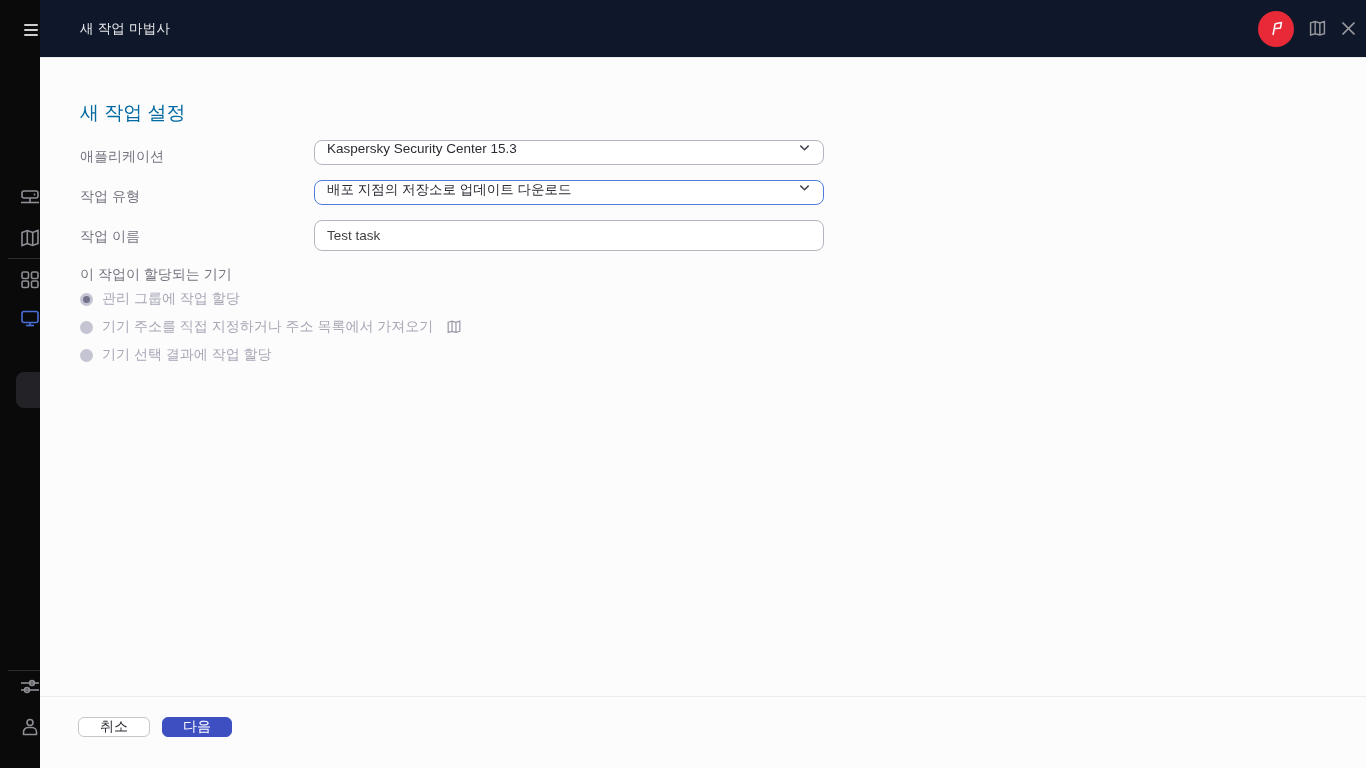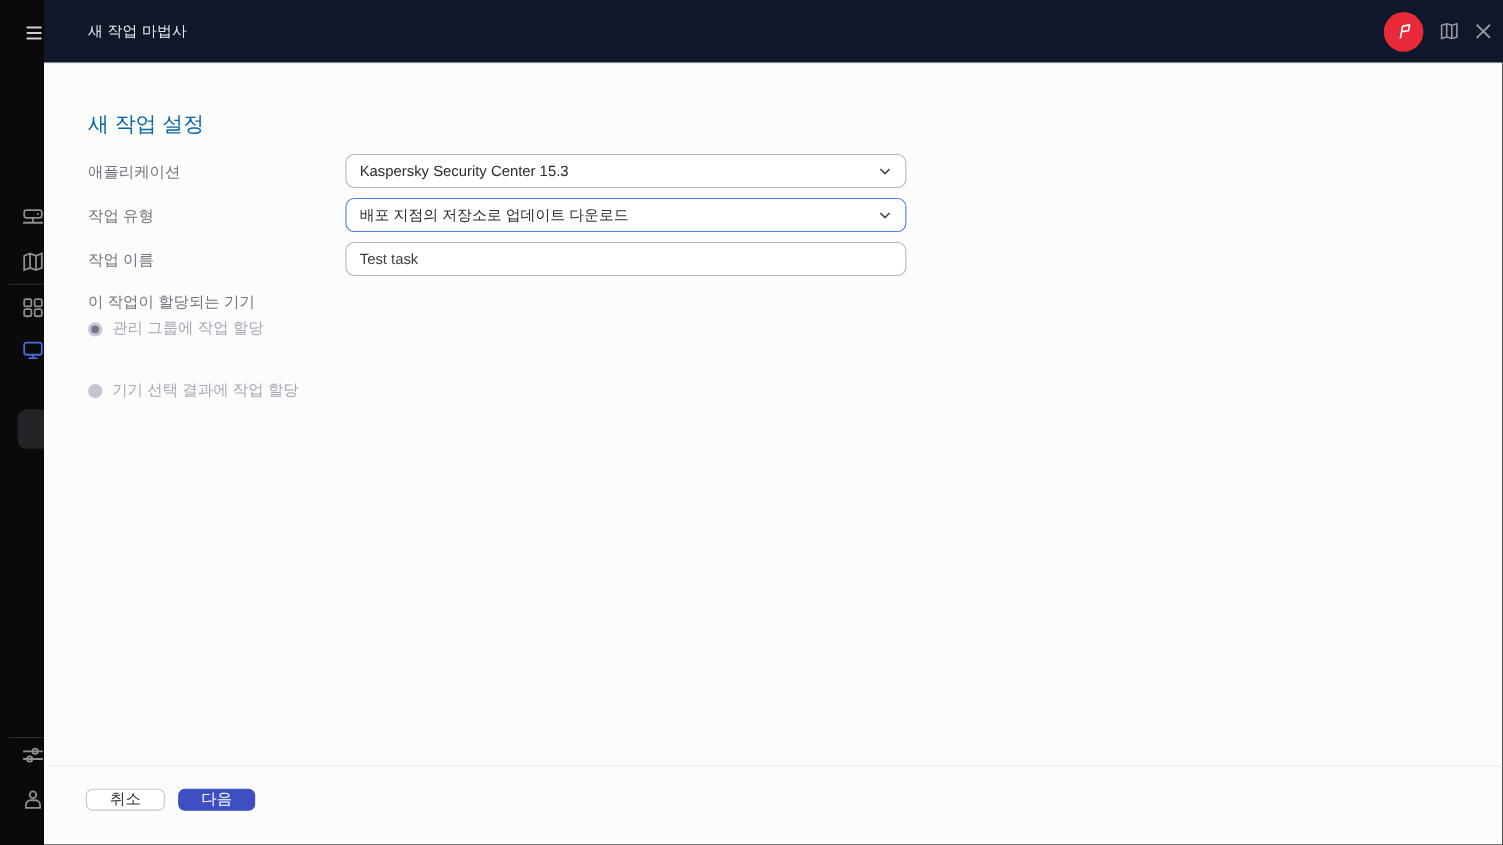--- a/index.html
+++ b/index.html
@@ -19,21 +19,21 @@
   .wiz-header { position:absolute; left:40px; top:0; width:1326px; height:57px; background:#0f172a; display:flex; align-items:center; z-index:2; }
   .wiz-title { margin-left:40px; color:#e9e9ec; font-size:13.5px; letter-spacing:.2px; }
   .header-actions { position:absolute; right:10px; top:0; height:57px; display:flex; align-items:center; gap:14px; }
   .hbtn { background:none; border:none; cursor:pointer; display:flex; align-items:center; justify-content:center; padding:0; }
   .badge-red { width:36px; height:36px; border-radius:50%; background:#e82a38; display:flex; align-items:center; justify-content:center; }
 
   
   .dialog { position:absolute; left:40px; top:57px; width:1326px; height:711px; background:#fcfcfd; border-top:1px solid #ebebee; z-index:2; }
   .dlg-title { position:absolute; left:40px; top:42px; font-size:19px; font-weight:400; color:#0369a1; }
   .f-label { position:absolute; left:40px; font-size:14px; color:#73737f; }
-  .field { position:absolute; left:274px; width:510px; height:31px; border:1px solid #b5b5bf; border-radius:8px; background:#fff; display:flex; align-items:center; padding:0 12px; font-size:13.5px; color:#2b2b34; cursor:pointer; }
+  .field { position:absolute; left:274px; width:510px; height:25px; border:1px solid #b5b5bf; border-radius:8px; background:#fff; display:flex; padding:0 12px; font-size:13.5px; color:#2b2b34; cursor:pointer; }
   .field.focused { border:1.5px solid #4f7de2; }
   .field .val { flex:1; white-space:nowrap; overflow:hidden; }
   .txt-input { position:absolute; left:274px; width:510px; height:31px; border:1px solid #b5b5bf; border-radius:8px; background:#fff; padding:0 12px; font-size:13.5px; color:#404040; font-family:inherit; outline:none; }
 
   .section-label { position:absolute; left:40px; top:208px; font-size:14px; color:#73737f; }
   .radio-row { position:absolute; left:40px; display:flex; align-items:center; gap:9px; height:20px; }
   .radio-dot { width:13px; height:13px; border-radius:50%; background:#c4c4d2; position:relative; flex:none; }
   .radio-dot.sel::after { content:""; position:absolute; left:3px; top:3px; width:7px; height:7px; border-radius:50%; background:#73738c; }
   .radio-label { font-size:14px; color:#a7a7b6; white-space:nowrap; }
 
@@ -154,20 +154,29 @@
     <div class="f-label" style="top:170px">작업 이름</div>
     <input class="txt-input" style="top: 162px;" type="text" value="Test task">
 
     <div class="section-label">이 작업이 할당되는 기기</div>
 
     <div class="radio-row" style="top:231px">
       <span class="radio-dot sel"></span>
       <span class="radio-label">관리 그룹에 작업 할당</span>
     </div>
 
+    <div class="radio-row" style="top:259px">
+      <span class="radio-dot"></span>
+      <span class="radio-label">기기 주소를 직접 지정하거나 주소 목록에서 가져오기</span>
+      <svg width="16" height="16" viewBox="0 0 22 22" fill="none" stroke="#9a9aa8" stroke-width="1.7" style="margin-left:4px">
+        <path d="M3 4.5 L8.3 3 L13.7 4.5 L19 3 V17 L13.7 18.5 L8.3 17 L3 18.5 Z"></path>
+          <line x1="8.3" y1="3" x2="8.3" y2="17"></line>
+          <line x1="13.7" y1="4.5" x2="13.7" y2="18.5"></line>
+      </svg>
+    </div>
 
     <div class="radio-row" style="top:287px">
       <span class="radio-dot"></span>
       <span class="radio-label">기기 선택 결과에 작업 할당</span>
     </div>
 
     <div class="footer-sep"></div>
     <button class="btn btn-cancel">취소</button>
     <button class="btn btn-next">다음</button>
   </main>

